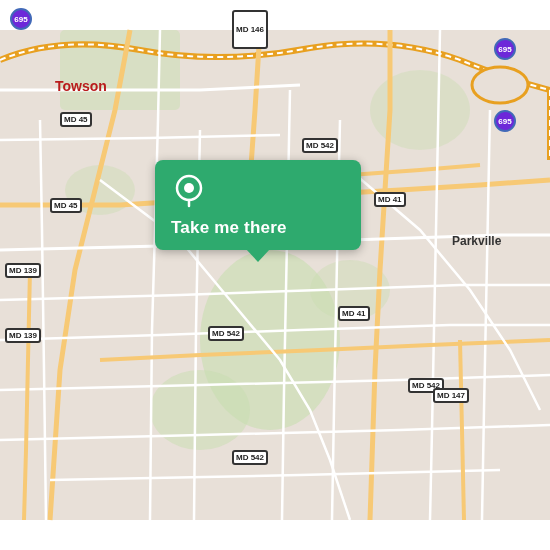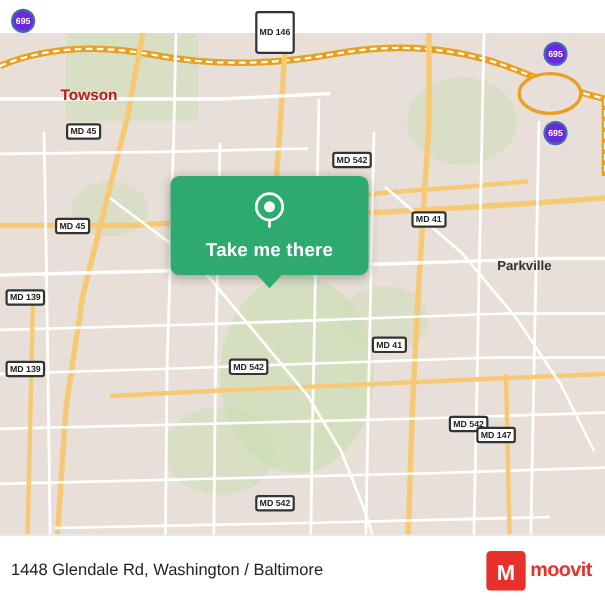--- a/index.html
+++ b/index.html
@@ -25,26 +25,26 @@
       left: 0;
       width: 100%;
       height: 100%;
     }
 
     
     #take-me-there-card {
       position: absolute;
       top: 160px;
       left: 155px;
-      width: 180px;
+      width: 206px;
       background: #2eaa6e;
       border-radius: 8px;
       display: flex;
       flex-direction: column;
-      align-items: center;
+      align-items: flex-start;
       padding: 14px 16px 12px;
       cursor: pointer;
       box-shadow: 0 2px 10px rgba(0,0,0,0.3);
     }
 
     #take-me-there-card::after {
       content: '';
       position: absolute;
       bottom: -12px;
       left: 50%;
@@ -236,24 +236,13 @@
 
     <svg id="location-pin-icon" viewBox="0 0 36 36" xmlns="http://www.w3.org/2000/svg">
       <circle cx="18" cy="14" r="12" fill="none" stroke="white" stroke-width="2.5"></circle>
       <circle cx="18" cy="14" r="5" fill="white"></circle>
       <path d="M 18 26 L 18 32" stroke="white" stroke-width="2.5" stroke-linecap="round"></path>
     </svg>
     <span id="take-me-there-label">Take me there</span>
   </div>
 
 
-  <div id="bottom-bar">
-    <span id="address-text">1448 Glendale Rd, Washington / Baltimore</span>
-    <div id="moovit-logo">
-
-      <svg id="moovit-icon" viewBox="0 0 36 36" xmlns="http://www.w3.org/2000/svg">
-        <rect width="36" height="36" rx="4" fill="#e8312a"></rect>
-        <text x="18" y="26" text-anchor="middle" font-size="20" font-weight="bold" fill="white" font-family="Arial">M</text>
-      </svg>
-      <span id="moovit-label">moovit</span>
-    </div>
-  </div>
 </div>
 
 </body></html>

